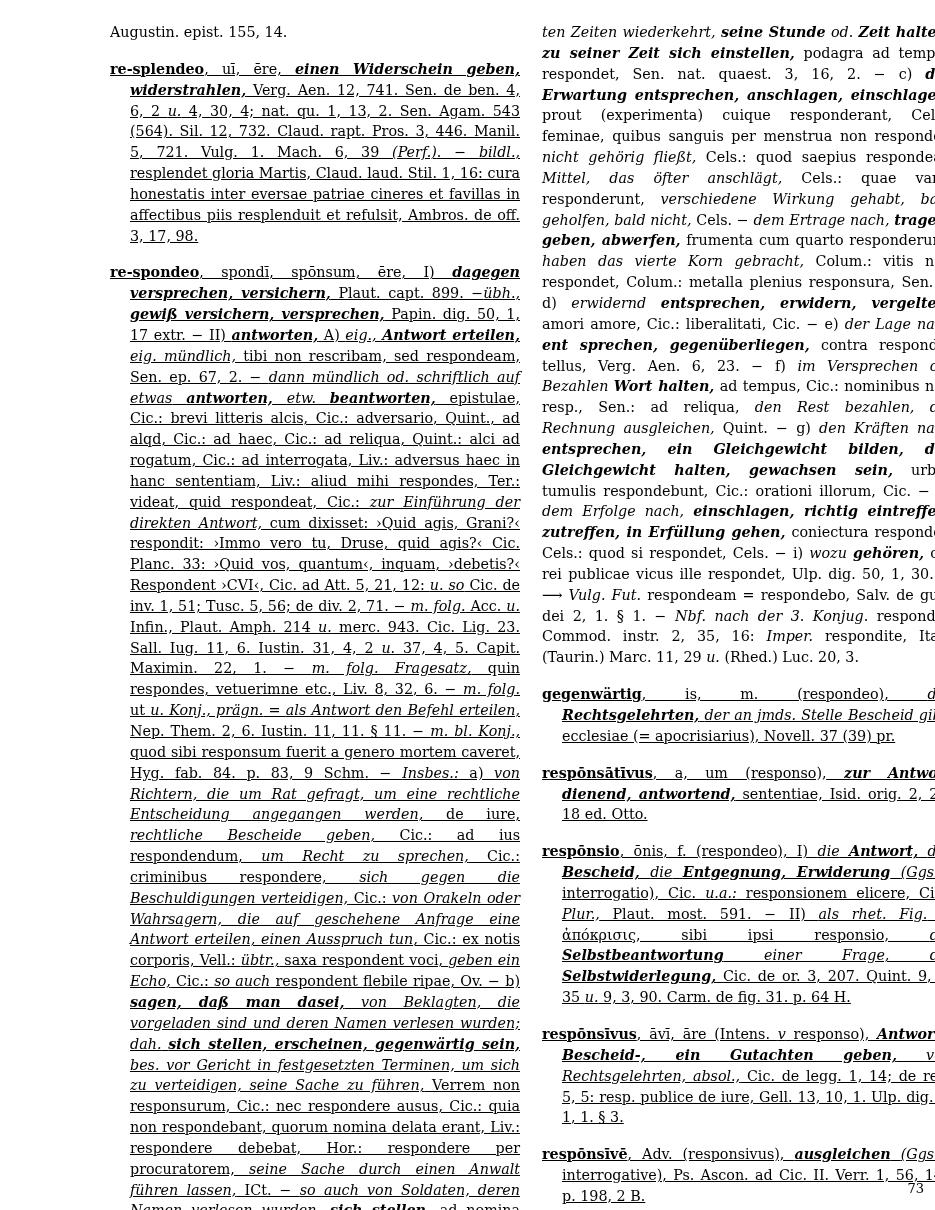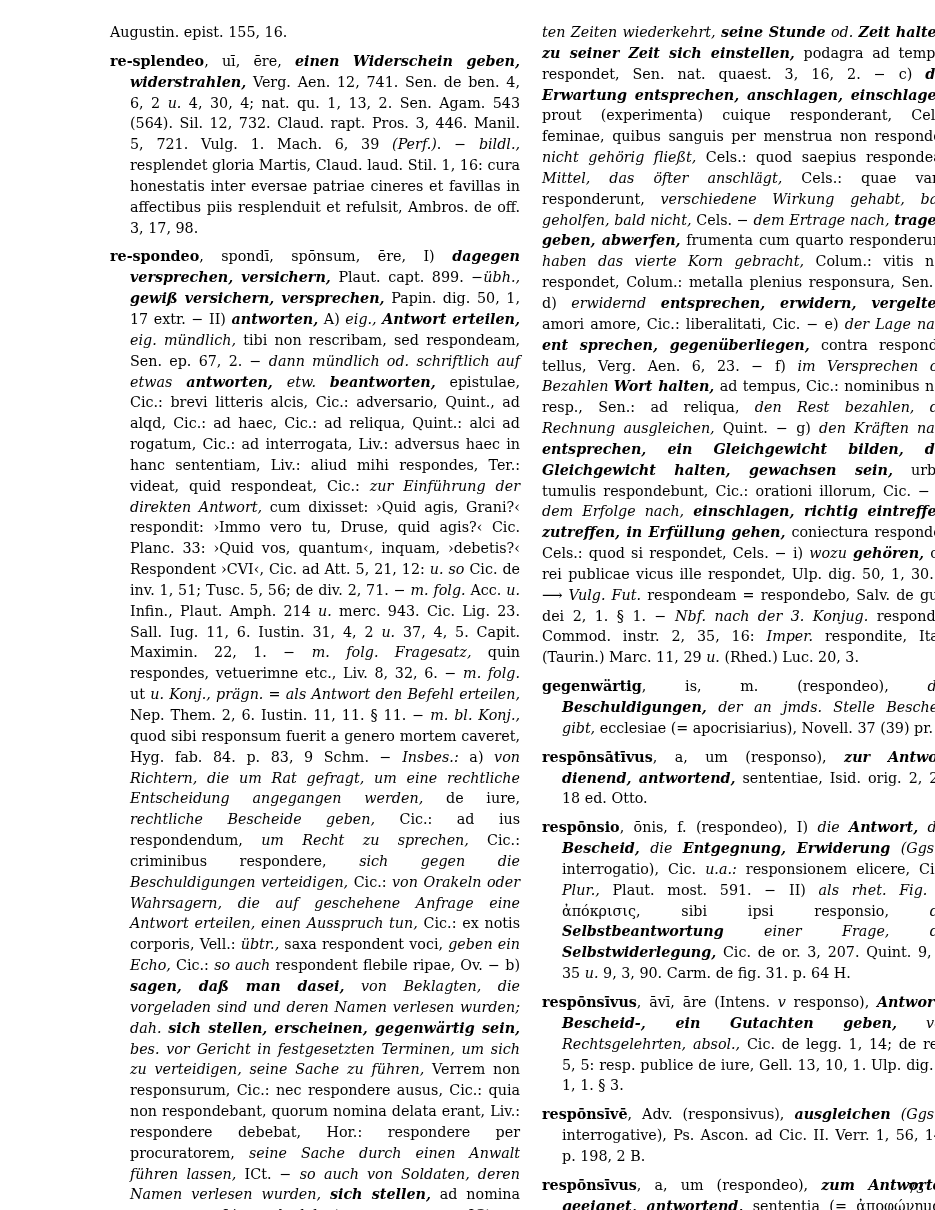--- a/index.html
+++ b/index.html
@@ -37,21 +37,21 @@
 
   .entry {
     font-size: 14.3px;
     line-height: 20.85px;
     text-align: justify;
     text-justify: inter-word;
     hyphens: manual;
     margin: 0;
     -webkit-font-smoothing: none;
   }
-  .entry + .entry { margin-top: 8px; }
+  .entry + .entry { margin-top: 16px; text-decoration: underline; }
 
   
   .hang {
     padding-left: 20px;
     text-indent: -20px;
   }
   .cont {
     padding-left: 0;
     text-indent: 0;
   }
@@ -69,28 +69,28 @@
     font-family: "DejaVu Serif", "Liberation Serif", serif;
   }
 </style>
 </head>
 <body>
 
 <div class="page">
   <div class="columns">
 
     <div class="col col-left">
-      <p class="entry cont">Augustin. epist. 155, 16.</p>
+      <p class="entry cont">Augustin. epist. 155, 14.</p>
       <p class="entry hang"><b>re-splendeo</b>, uī, ēre, <span class="bi">einen Widerschein geben, widerstrahlen,</span> Verg. Aen. 12, 741. Sen. de ben. 4, 6, 2 <i>u.</i> 4, 30, 4; nat. qu. 1, 13, 2. Sen. Agam. 543 (564). Sil. 12, 732. Claud. rapt. Pros. 3, 446. Manil. 5, 721. Vulg. 1. Mach. 6, 39 <i>(Perf.)</i>. − <i>bildl.,</i> resplendet gloria Martis, Claud. laud. Stil. 1, 16: cura honestatis inter eversae patriae cineres et favillas in affectibus piis resplenduit et refulsit, Ambros. de off. 3, 17, 98.</p>
       <p class="entry hang"><b>re-spondeo</b>, spondī, spōnsum, ēre, I) <span class="bi">dagegen versprechen, versichern,</span> Plaut. capt. 899. −<i>übh., </i><span class="bi">gewiß versichern, versprechen,</span> Papin. dig. 50, 1, 17 extr. − II) <span class="bi">antworten,</span> A) <i>eig., </i><span class="bi">Antwort erteilen,</span> <i>eig. mündlich,</i> tibi non rescribam, sed respondeam, Sen. ep. 67, 2. − <i>dann mündlich od. schriftlich auf etwas</i> <span class="bi">antworten,</span> <i>etw.</i> <span class="bi">beantworten,</span> epistulae, Cic.: brevi litteris alcis, Cic.: adversario, Quint., ad alqd, Cic.: ad haec, Cic.: ad reliqua, Quint.: alci ad rogatum, Cic.: ad interrogata, Liv.: adversus haec in hanc sententiam, Liv.: aliud mihi respondes, Ter.: videat, quid respondeat, Cic.: <i>zur Einführung der direkten Antwort,</i> cum dixisset: ›Quid agis, Grani?‹ respondit: ›Immo vero tu, Druse, quid agis?‹ Cic. Planc. 33: ›Quid vos, quantum‹, inquam, ›debetis?‹ Respondent ›CVI‹, Cic. ad Att. 5, 21, 12: <i>u. so</i> Cic. de inv. 1, 51; Tusc. 5, 56; de div. 2, 71. − <i>m. folg.</i> Acc. <i>u.</i> Infin., Plaut. Amph. 214 <i>u.</i> merc. 943. Cic. Lig. 23. Sall. Iug. 11, 6. Iustin. 31, 4, 2 <i>u.</i> 37, 4, 5. Capit. Maximin. 22, 1. − <i>m. folg. Fragesatz,</i> quin respondes, vetuerimne etc., Liv. 8, 32, 6. − <i>m. folg.</i> ut <i>u. Konj., prägn.</i> = <i>als Antwort den Befehl erteilen,</i> Nep. Them. 2, 6. Iustin. 11, 11. § 11. − <i>m. bl. Konj.,</i> quod sibi responsum fuerit a genero mortem caveret, Hyg. fab. 84. p. 83, 9 Schm. − <i>Insbes.:</i> a) <i>von Richtern, die um Rat gefragt, um eine rechtliche Entscheidung angegangen werden,</i> de iure, <i>rechtliche Bescheide geben,</i> Cic.: ad ius respondendum, <i>um Recht zu sprechen,</i> Cic.: criminibus respondere, <i>sich gegen die Beschuldigungen verteidigen,</i> Cic.: <i>von Orakeln oder Wahrsagern, die auf geschehene Anfrage eine Antwort erteilen, einen Ausspruch tun,</i> Cic.: ex notis corporis, Vell.: <i>übtr.,</i> saxa respondent voci, <i>geben ein Echo,</i> Cic.: <i>so auch</i> respondent flebile ripae, Ov. − b) <span class="bi">sagen, daß man dasei,</span> <i>von Beklagten, die vorgeladen sind und deren Namen verlesen wurden; dah.</i> <span class="bi">sich stellen, erscheinen, gegenwärtig sein,</span> <i>bes. vor Gericht in festgesetzten Terminen, um sich zu verteidigen, seine Sache zu führen,</i> Verrem non responsurum, Cic.: nec respondere ausus, Cic.: quia non respondebant, quorum nomina delata erant, Liv.: respondere debebat, Hor.: respondere per procuratorem, <i>seine Sache durch einen Anwalt führen lassen,</i> ICt. − <i>so auch von Soldaten, deren Namen verlesen wurden,</i> <span class="bi">sich stellen,</span> ad nomina non resp., Liv.: ad delectum non resp., ICt. −  respondesne tuo nomine?  Hor.: pedes respondere non vocatos,  Cic.:  verba respondebunt,  Quint. − B)  a)    ut (frumentum) ad mensuram pondusque respondeat,  Sen.: verba verbis respondeant, Cic.: patri, Cic.: dictis matris cetera respondent, Verg.: eventus ad spem respondit, Liv.: tua virtus opinioni hominum respondet, Cic.: porticus, quae Palatio respondeat,  Cic.: rhetoricam respondere ex altera parte dialecticae  ),  Cic.: quia (verba) raro respondeant,  Quint.: vires veteres mihi non respondent in carmina,  Ov. − b) </p>
     </div>
 
     <div class="col col-right">
       <p class="entry cont"><i>ten Zeiten wiederkehrt,</i> <span class="bi">seine Stunde</span> <i>od.</i> <span class="bi">Zeit halten, zu seiner Zeit sich einstellen,</span> podagra ad tempus respondet, Sen. nat. quaest. 3, 16, 2. − c) <span class="bi">der Erwartung entsprechen, anschlagen, einschlagen,</span> prout (experimenta) cuique responderant, Cels.: feminae, quibus sanguis per menstrua non respondet, <i>nicht gehörig fließt,</i> Cels.: quod saepius respondeat, <i>Mittel, das öfter anschlägt,</i> Cels.: quae varie responderunt, <i>verschiedene Wirkung gehabt, bald geholfen, bald nicht,</i> Cels. − <i>dem Ertrage nach,</i> <span class="bi">tragen, geben, abwerfen,</span> frumenta cum quarto responderunt, <i>haben das vierte Korn gebracht,</i> Colum.: vitis non respondet, Colum.: metalla plenius responsura, Sen. − d) <i>erwidernd</i> <span class="bi">entsprechen, erwidern, vergelten,</span> amori amore, Cic.: liberalitati, Cic. − e) <i>der Lage nach</i> <span class="bi">ent sprechen, gegenüberliegen,</span> contra respondet tellus, Verg. Aen. 6, 23. − f) <i>im Versprechen od. Bezahlen</i> <span class="bi">Wort halten,</span> ad tempus, Cic.: nominibus non resp., Sen.: ad reliqua, <i>den Rest bezahlen, die Rechnung ausgleichen,</i> Quint. − g) <i>den Kräften nach</i> <span class="bi">entsprechen, ein Gleichgewicht bilden, das Gleichgewicht halten, gewachsen sein,</span> urbes tumulis respondebunt, Cic.: orationi illorum, Cic. − h) <i>dem Erfolge nach,</i> <span class="bi">einschlagen, richtig eintreffen, zutreffen, in Erfüllung gehen,</span> coniectura respondet, Cels.: quod si respondet, Cels. − i) <i>wozu</i> <span class="bi">gehören,</span> cui rei publicae vicus ille respondet, Ulp. dig. 50, 1, 30. − ⟶ <i>Vulg. Fut.</i> respondeam = respondebo, Salv. de gub. dei 2, 1. § 1. − <i>Nbf. nach der 3. Konjug.</i> respondis, Commod. instr. 2, 35, 16: <i>Imper.</i> respondite, Itala (Taurin.) Marc. 11, 29 <i>u.</i> (Rhed.) Luc. 20, 3.</p>
-      <p class="entry hang"><b>gegenwärtig</b>, is, m. (respondeo), <i>der</i> <span class="bi">Beschuldigungen,</span> <i>der an jmds. Stelle Bescheid gibt,</i> ecclesiae (= apocrisiarius), Novell. 37 (39) pr.</p>
+      <p class="entry hang"><b>gegenwärtig</b>, is, m. (respondeo), <i>der</i> <span class="bi">Rechtsgelehrten,</span> <i>der an jmds. Stelle Bescheid gibt,</i> ecclesiae (= apocrisiarius), Novell. 37 (39) pr.</p>
       <p class="entry hang"><b>respōnsātīvus</b>, a, um (responso), <span class="bi">zur Antwort dienend, antwortend,</span> sententiae, Isid. orig. 2, 21, 18 ed. Otto.</p>
       <p class="entry hang"><b>respōnsio</b>, ōnis, f. (respondeo), I) <i>die</i> <span class="bi">Antwort,</span> <i>der</i> <span class="bi">Bescheid,</span> <i>die</i> <span class="bi">Entgegnung, Erwiderung</span> <i>(Ggstz.</i> interrogatio), Cic. <i>u.a.:</i> responsionem elicere, Cic.: <i>Plur.,</i> Plaut. most. 591. − II) <i>als rhet. Fig.</i> = <span class="gk">ἀπόκρισις</span>, sibi ipsi responsio, <i>die</i> <span class="bi">Selbstbeantwortung</span> <i>einer Frage, die</i> <span class="bi">Selbstwiderlegung,</span> Cic. de or. 3, 207. Quint. 9, 1, 35 <i>u.</i> 9, 3, 90. Carm. de fig. 31. p. 64 H.</p>
       <p class="entry hang"><b>respōnsīvus</b>, āvī, āre (Intens. <i>v</i> responso), <span class="bi">Antwort-, Bescheid-, ein Gutachten geben,</span> <i>von Rechtsgelehrten, absol.,</i> Cic. de legg. 1, 14; de rep. 5, 5: resp. publice de iure, Gell. 13, 10, 1. Ulp. dig. 3, 1, 1. § 3.</p>
       <p class="entry hang"><b>respōnsīvē</b>, Adv. (responsivus), <span class="bi">ausgleichen</span> <i>(Ggstz.</i> interrogative), Ps. Ascon. ad Cic. II. Verr. 1, 56, 148 p. 198, 2 B.</p>
       <p class="entry hang"><b>respōnsīvus</b>, a, um (respondeo), <span class="bi">zum Antworten geeignet, antwortend,</span> sententia (= <span class="gk">ἀποφώνημα</span>), Iul. Rufin. de fig. sent 19. Isid. orig. 2, 21, 18 ed. vulg.: verba, Prisc. 2, 15: pronomina, Asper 550, 16 K.</p>
 
     </div>
 
   </div>
 

